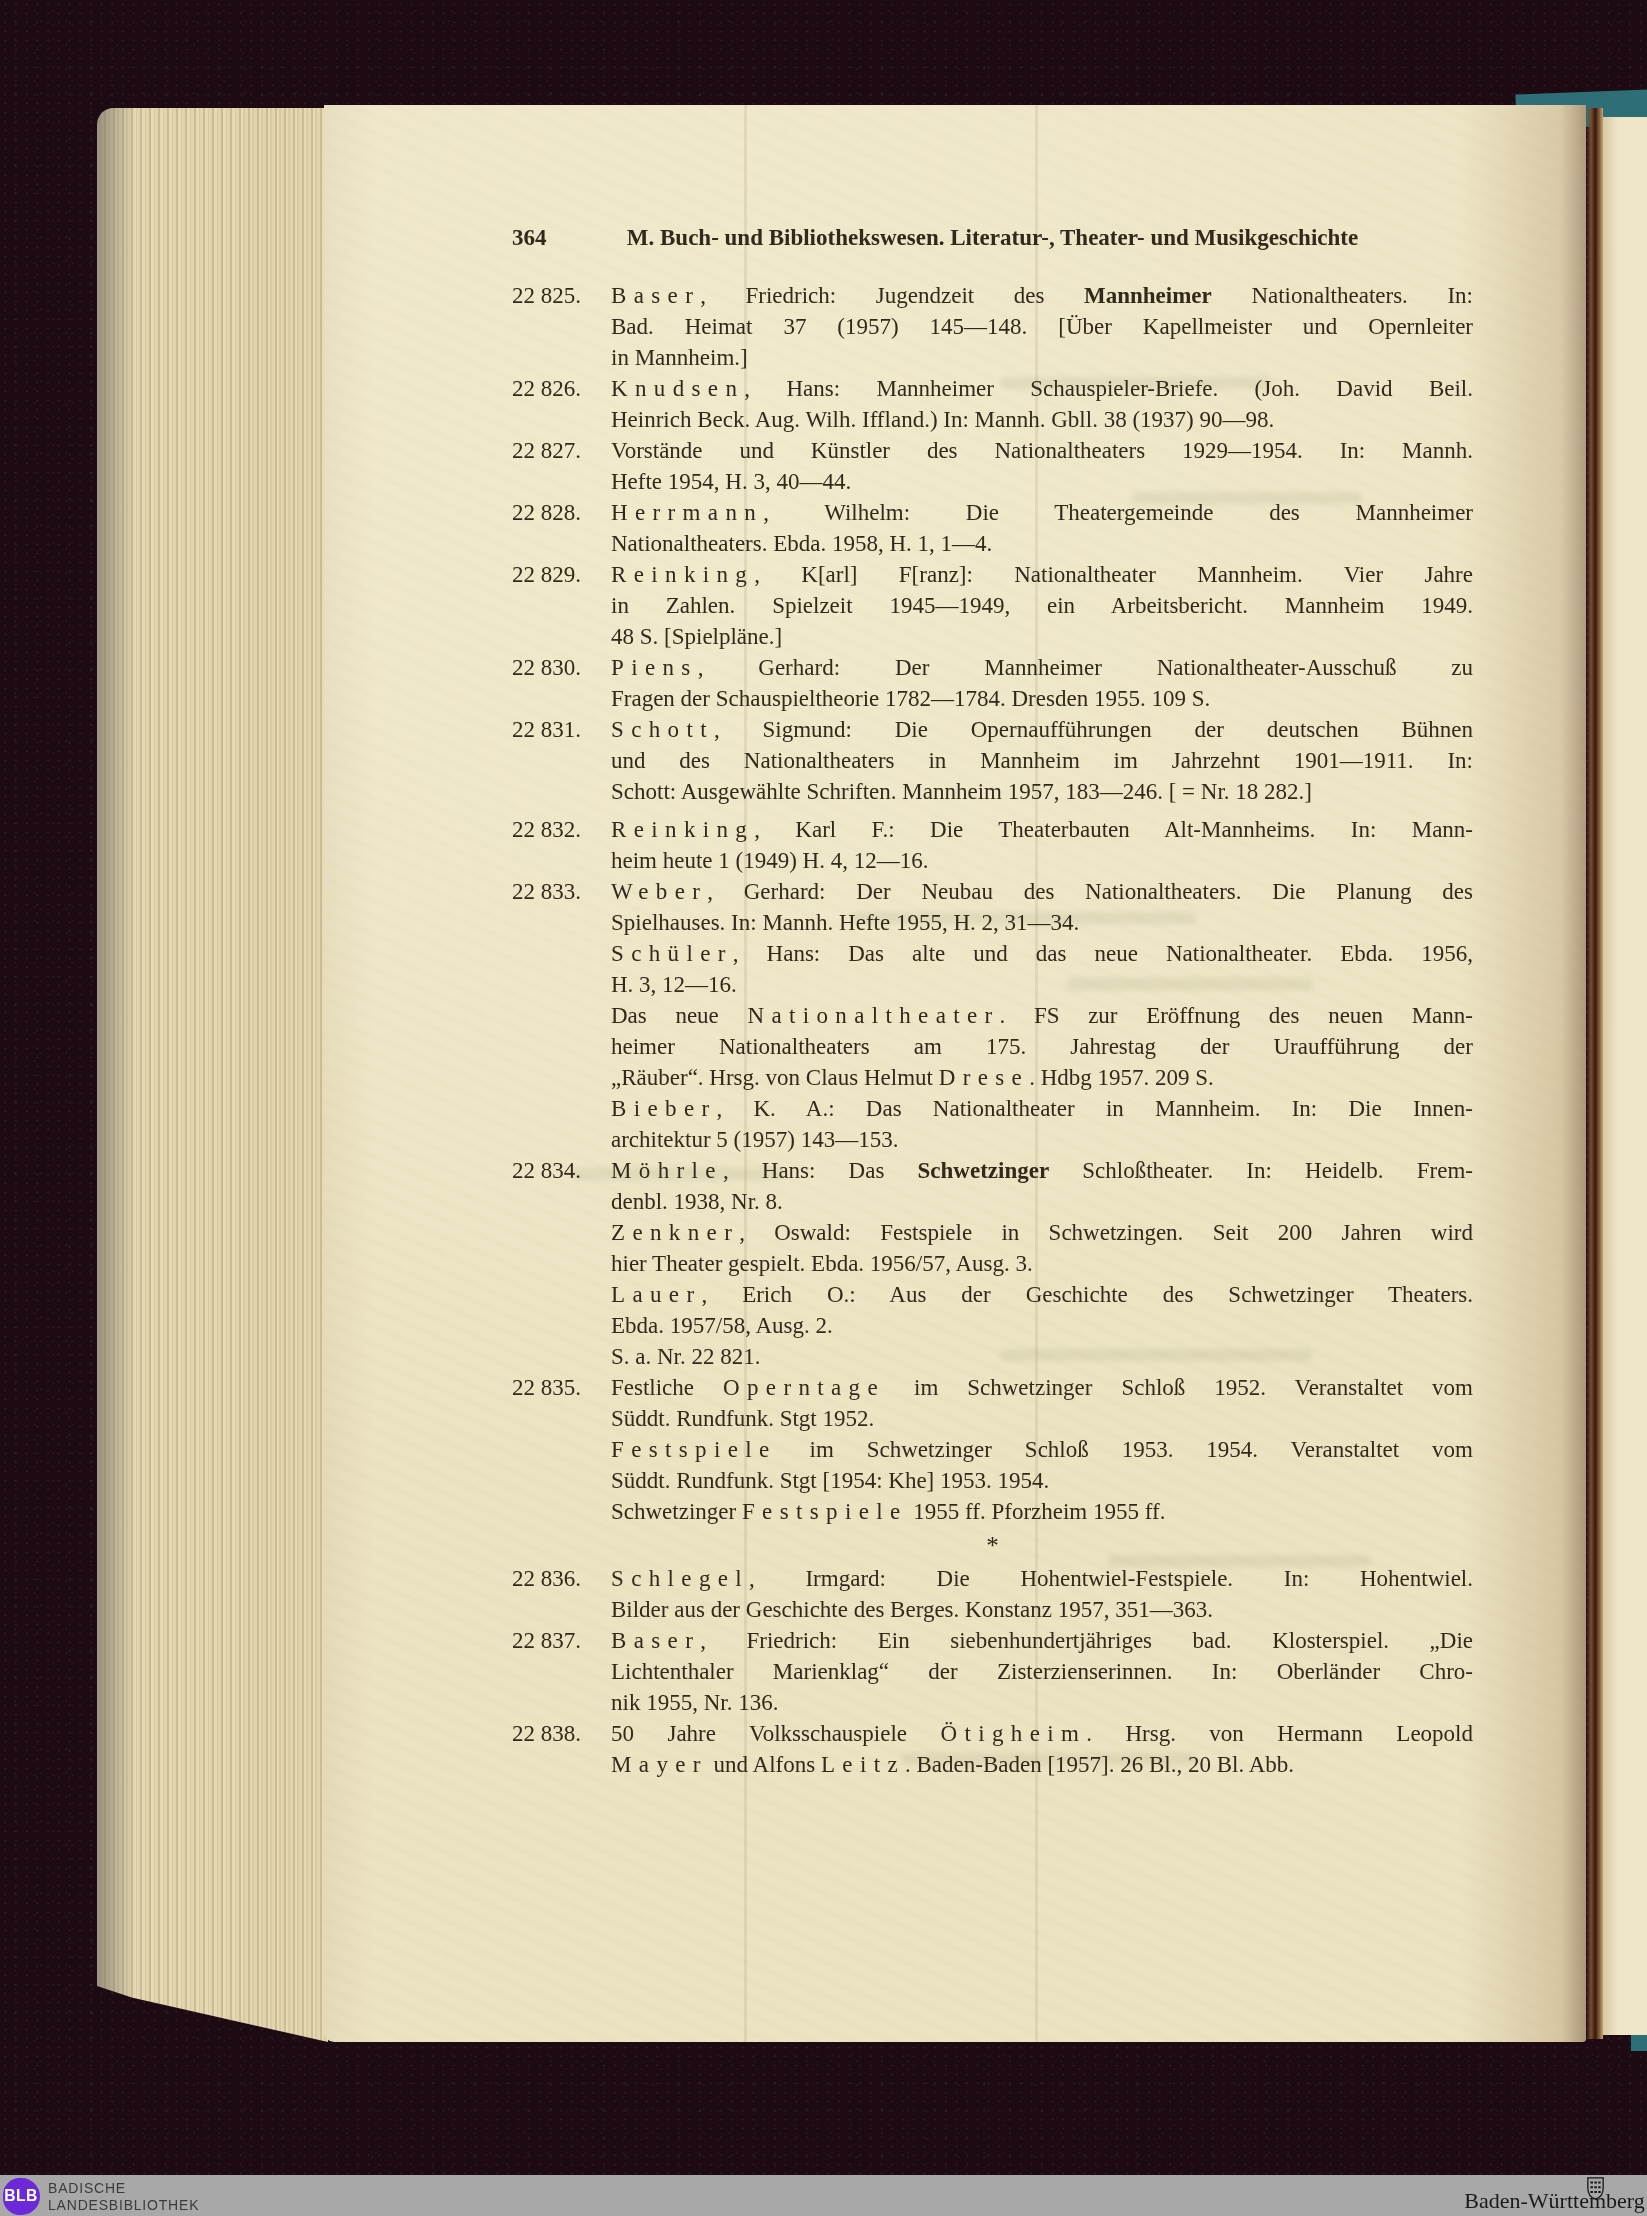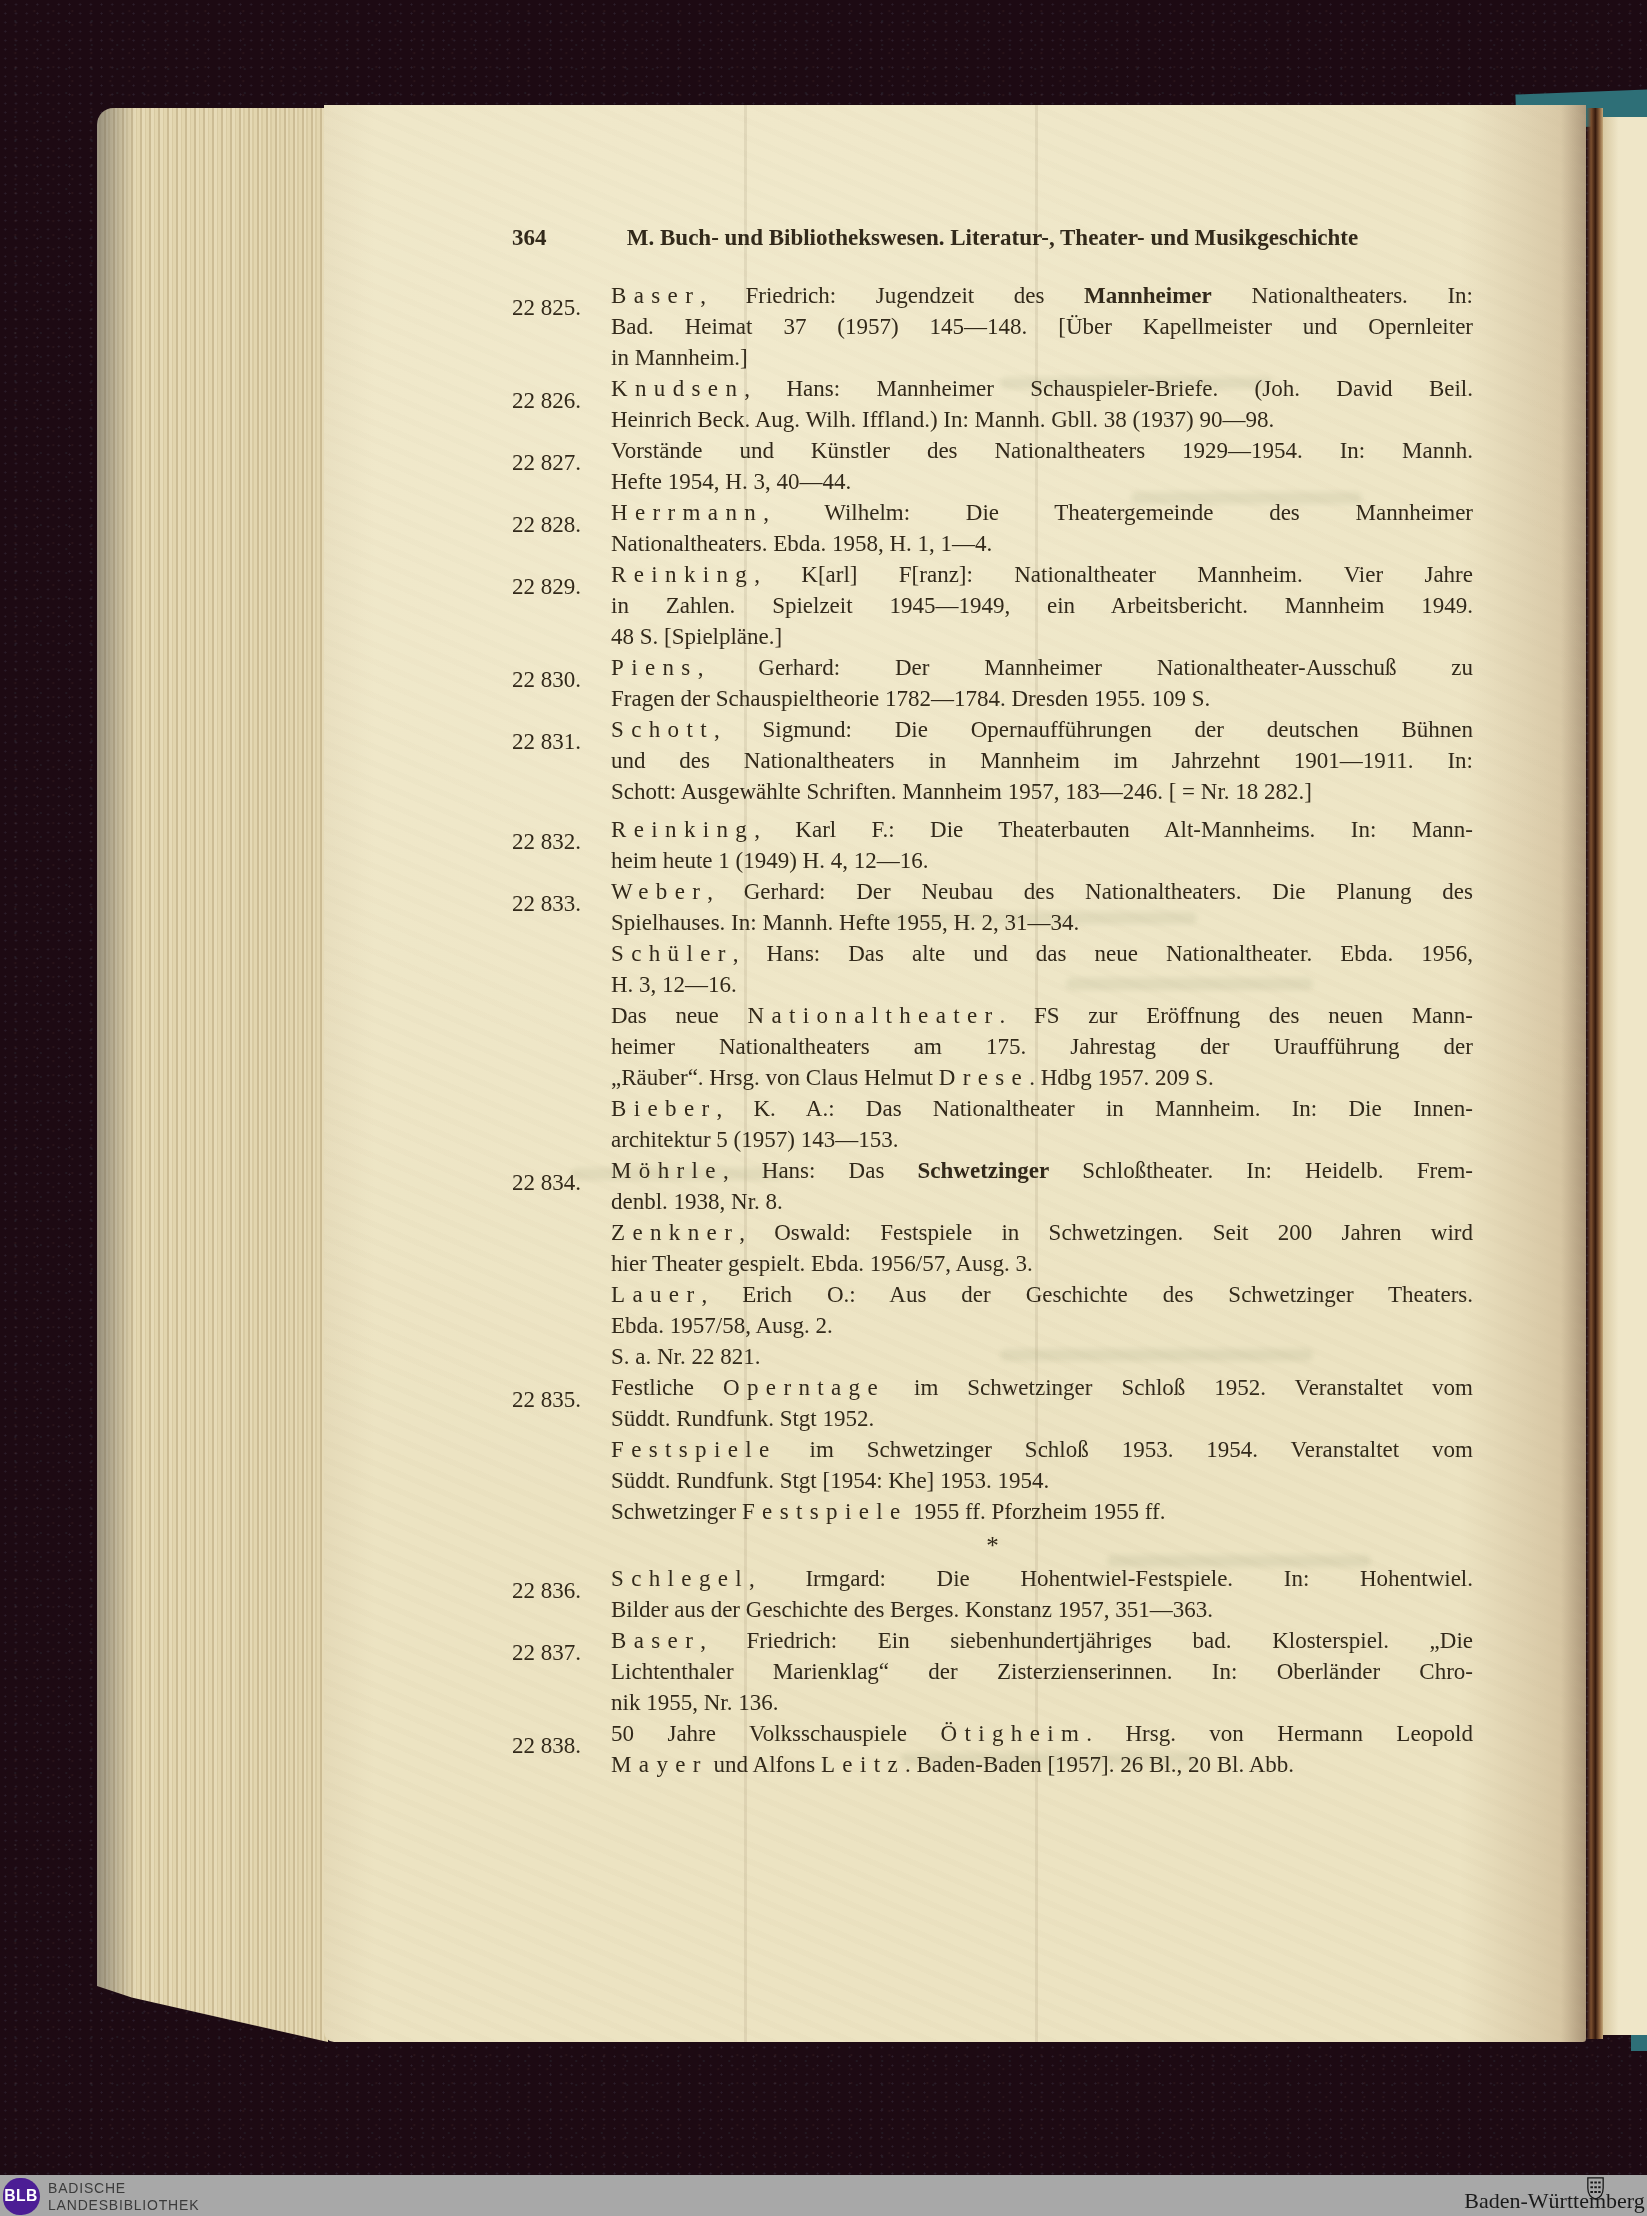--- a/index.html
+++ b/index.html
@@ -71,37 +71,37 @@
   
   .content{
     position:absolute;left:512px;top:222px;width:961px;
     color:#32291a;font-size:23px;line-height:31px;
   }
   .running-head{position:relative;height:31px;margin-bottom:27px;white-space:nowrap;font-weight:bold;}
   .running-head .pageno{display:inline-block;}
   .running-head .title{position:absolute;left:50%;transform:translateX(-50%);}
 
   .entry{position:relative;padding-left:99px;}
-  .entry .num{position:absolute;left:0;top:12px;text-align:right;}
+  .entry .num{position:absolute;left:0;top:0;text-align:right;}
   .entry.brk{margin-top:7.4px;}
   .ln{min-height:31px;}
   .ln.just{text-align:justify;text-align-last:justify;}
   .sp{letter-spacing:0.32em;}
   .b{font-weight:bold;}
   .sep{ text-align:center;margin:2.5px 0;font-size:25px;}
 
   
   .footer-bar{
     position:absolute;left:0;top:2175px;width:1648px;height:41px;
     background:#a8a8a8;
     font-family:"Liberation Sans","DejaVu Sans",sans-serif;
   }
   .blb-logo{
     position:absolute;left:2.5px;top:2.5px;width:37px;height:37px;
-    background:#4c1d95;border-radius:45% 50% 50% 45%;
+    background:#6d28d9;border-radius:45% 50% 50% 45%;
     color:#ffffff;font-weight:bold;font-size:15.7px;letter-spacing:0.4px;
     display:flex;align-items:center;justify-content:center;
   }
   .lib-name{
     position:absolute;left:48px;top:5px;
     color:#3b3b3b;font-weight:normal;font-size:14px;letter-spacing:0.8px;line-height:16.5px;
   }
   .crest{position:absolute;right:43px;top:1.6px;}
   .bw-label{
     position:absolute;right:3.3px;bottom:1.6px;

